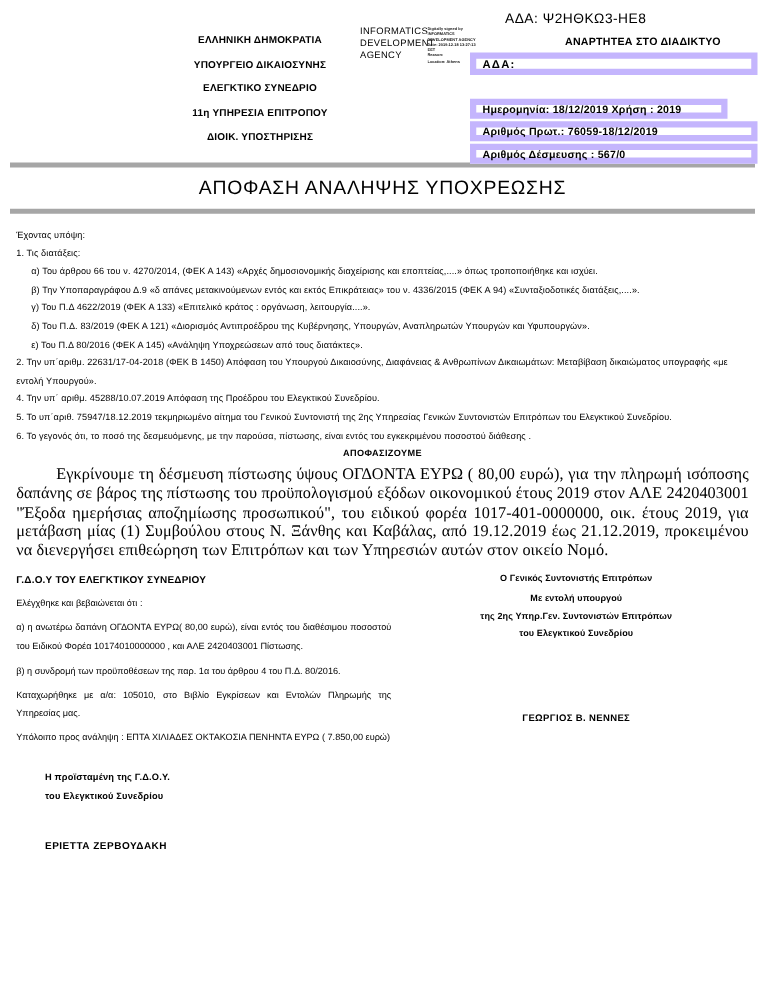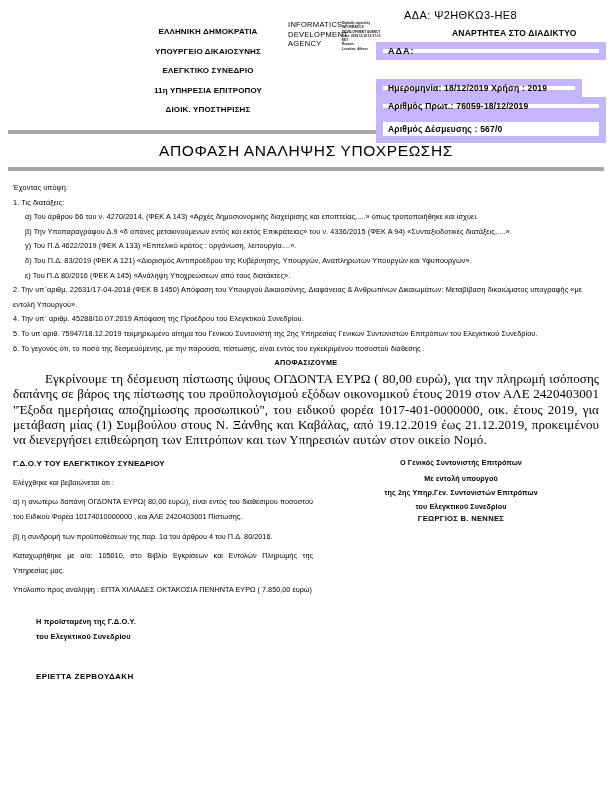--- a/index.html
+++ b/index.html
@@ -83,35 +83,35 @@
     top: 28px;
     font-size: 8.5px;
     font-weight: bold;
     letter-spacing: 0.2px;
     white-space: nowrap;
     margin-left: 32px;
   }
 
   .field-box {
     position: absolute;
-    border: 7px solid #c4b5fd;
+    border: 5px solid #c4b5fd;
     box-sizing: border-box;
     font-size: 8.5px;
     font-weight: bold;
     letter-spacing: 0.2px;
     padding: 2px 0 2px 5px;
     display: flex;
     align-items: center;
     background: #fff;
     white-space: nowrap;
   }
   #box-ada   { left: 376px; top: 42px;  width: 230px; height: 18px; font-size: 9px; letter-spacing: 1px; }
   #box-date  { left: 376px; top: 79px;  width: 206px; height: 16px; }
   #box-prot  { left: 376px; top: 97px;  width: 230px; height: 16px; }
-  #box-commit{ left: 376px; top: 115px; width: 230px; height: 28px; }
+  #box-commit{ left: 376px; top: 115px; width: 230px; height: 16px; }
 
   
   .rule {
     height: 4px;
     background: #a6a6a6;
     margin: 0 8px;
   }
   #rule-top { margin-top: 2px; }
   .doc-title {
     text-align: center;
@@ -168,20 +168,21 @@
   .sig-line {
     font-weight: bold;
     letter-spacing: 0.1px;
     line-height: 14px;
     white-space: nowrap;
   }
   #sig-order { margin-top: 2px; }
   .sig-name {
     font-weight: bold;
     letter-spacing: 0.3px;
+    margin-top: 56px;
     font-size: 7.6px;
   }
 
   
   .final-sig {
     margin-top: 14px;
     text-align: left;
     font-weight: bold;
     font-size: 7.4px;
     line-height: 14.5px;

